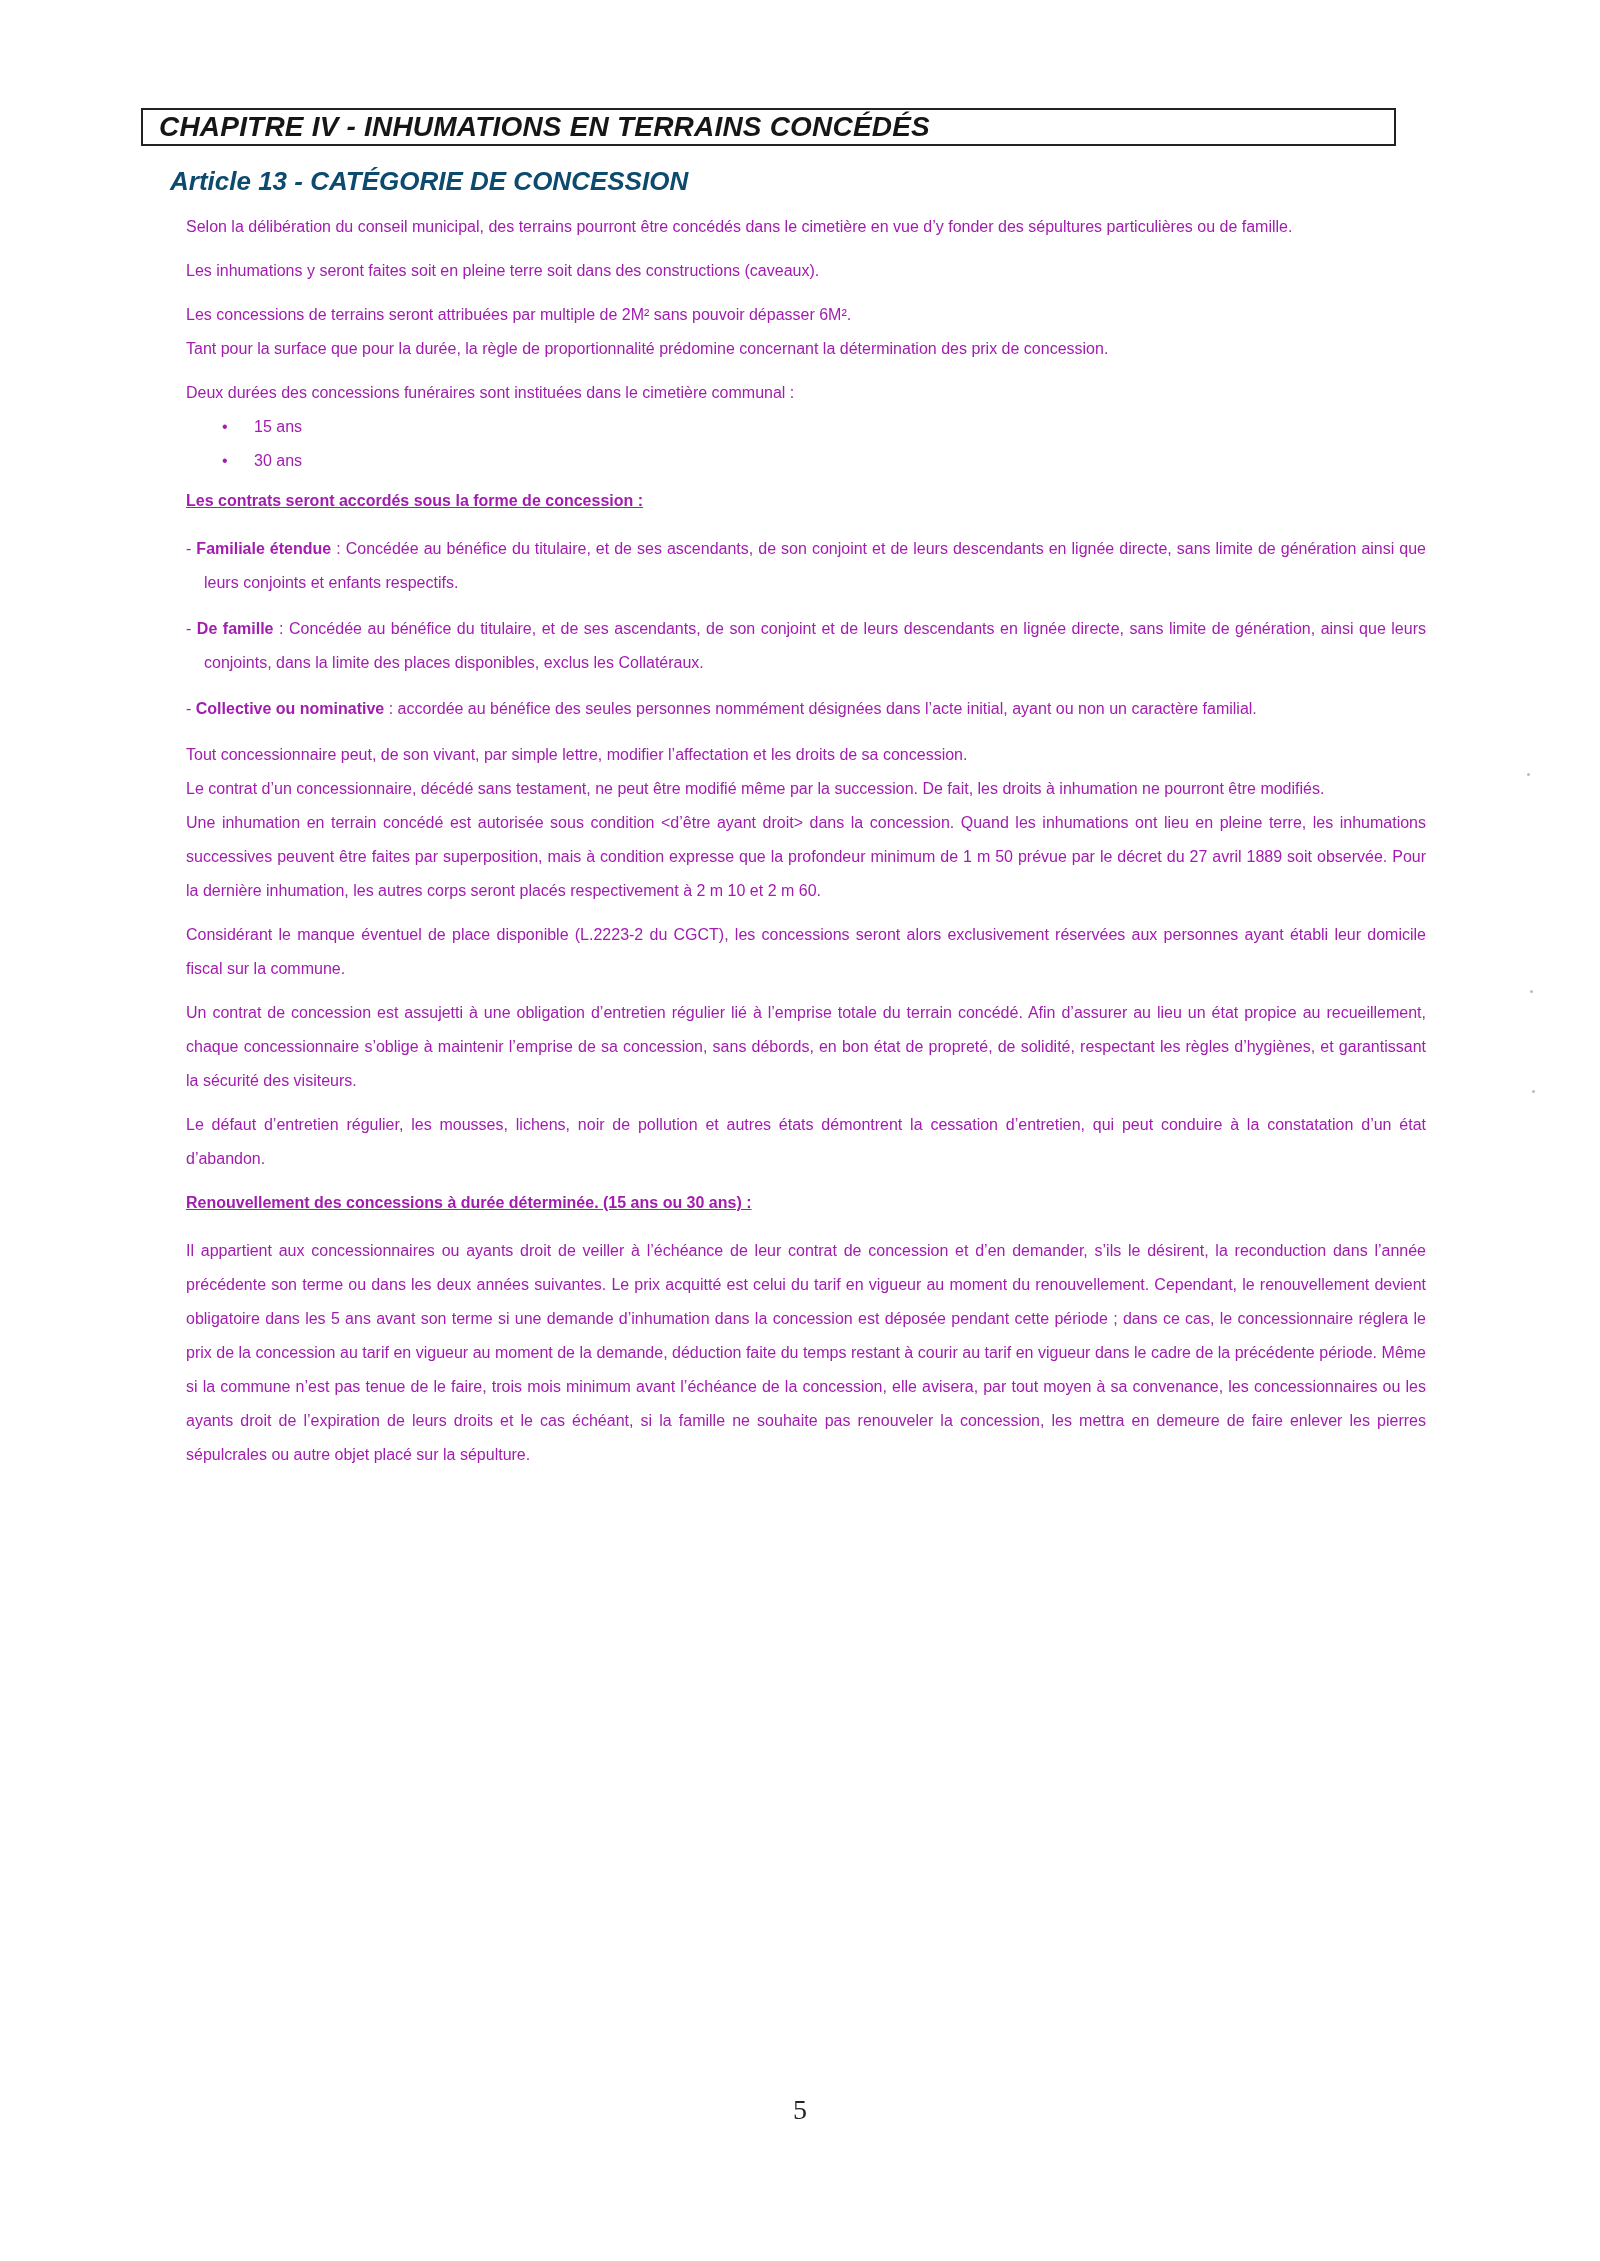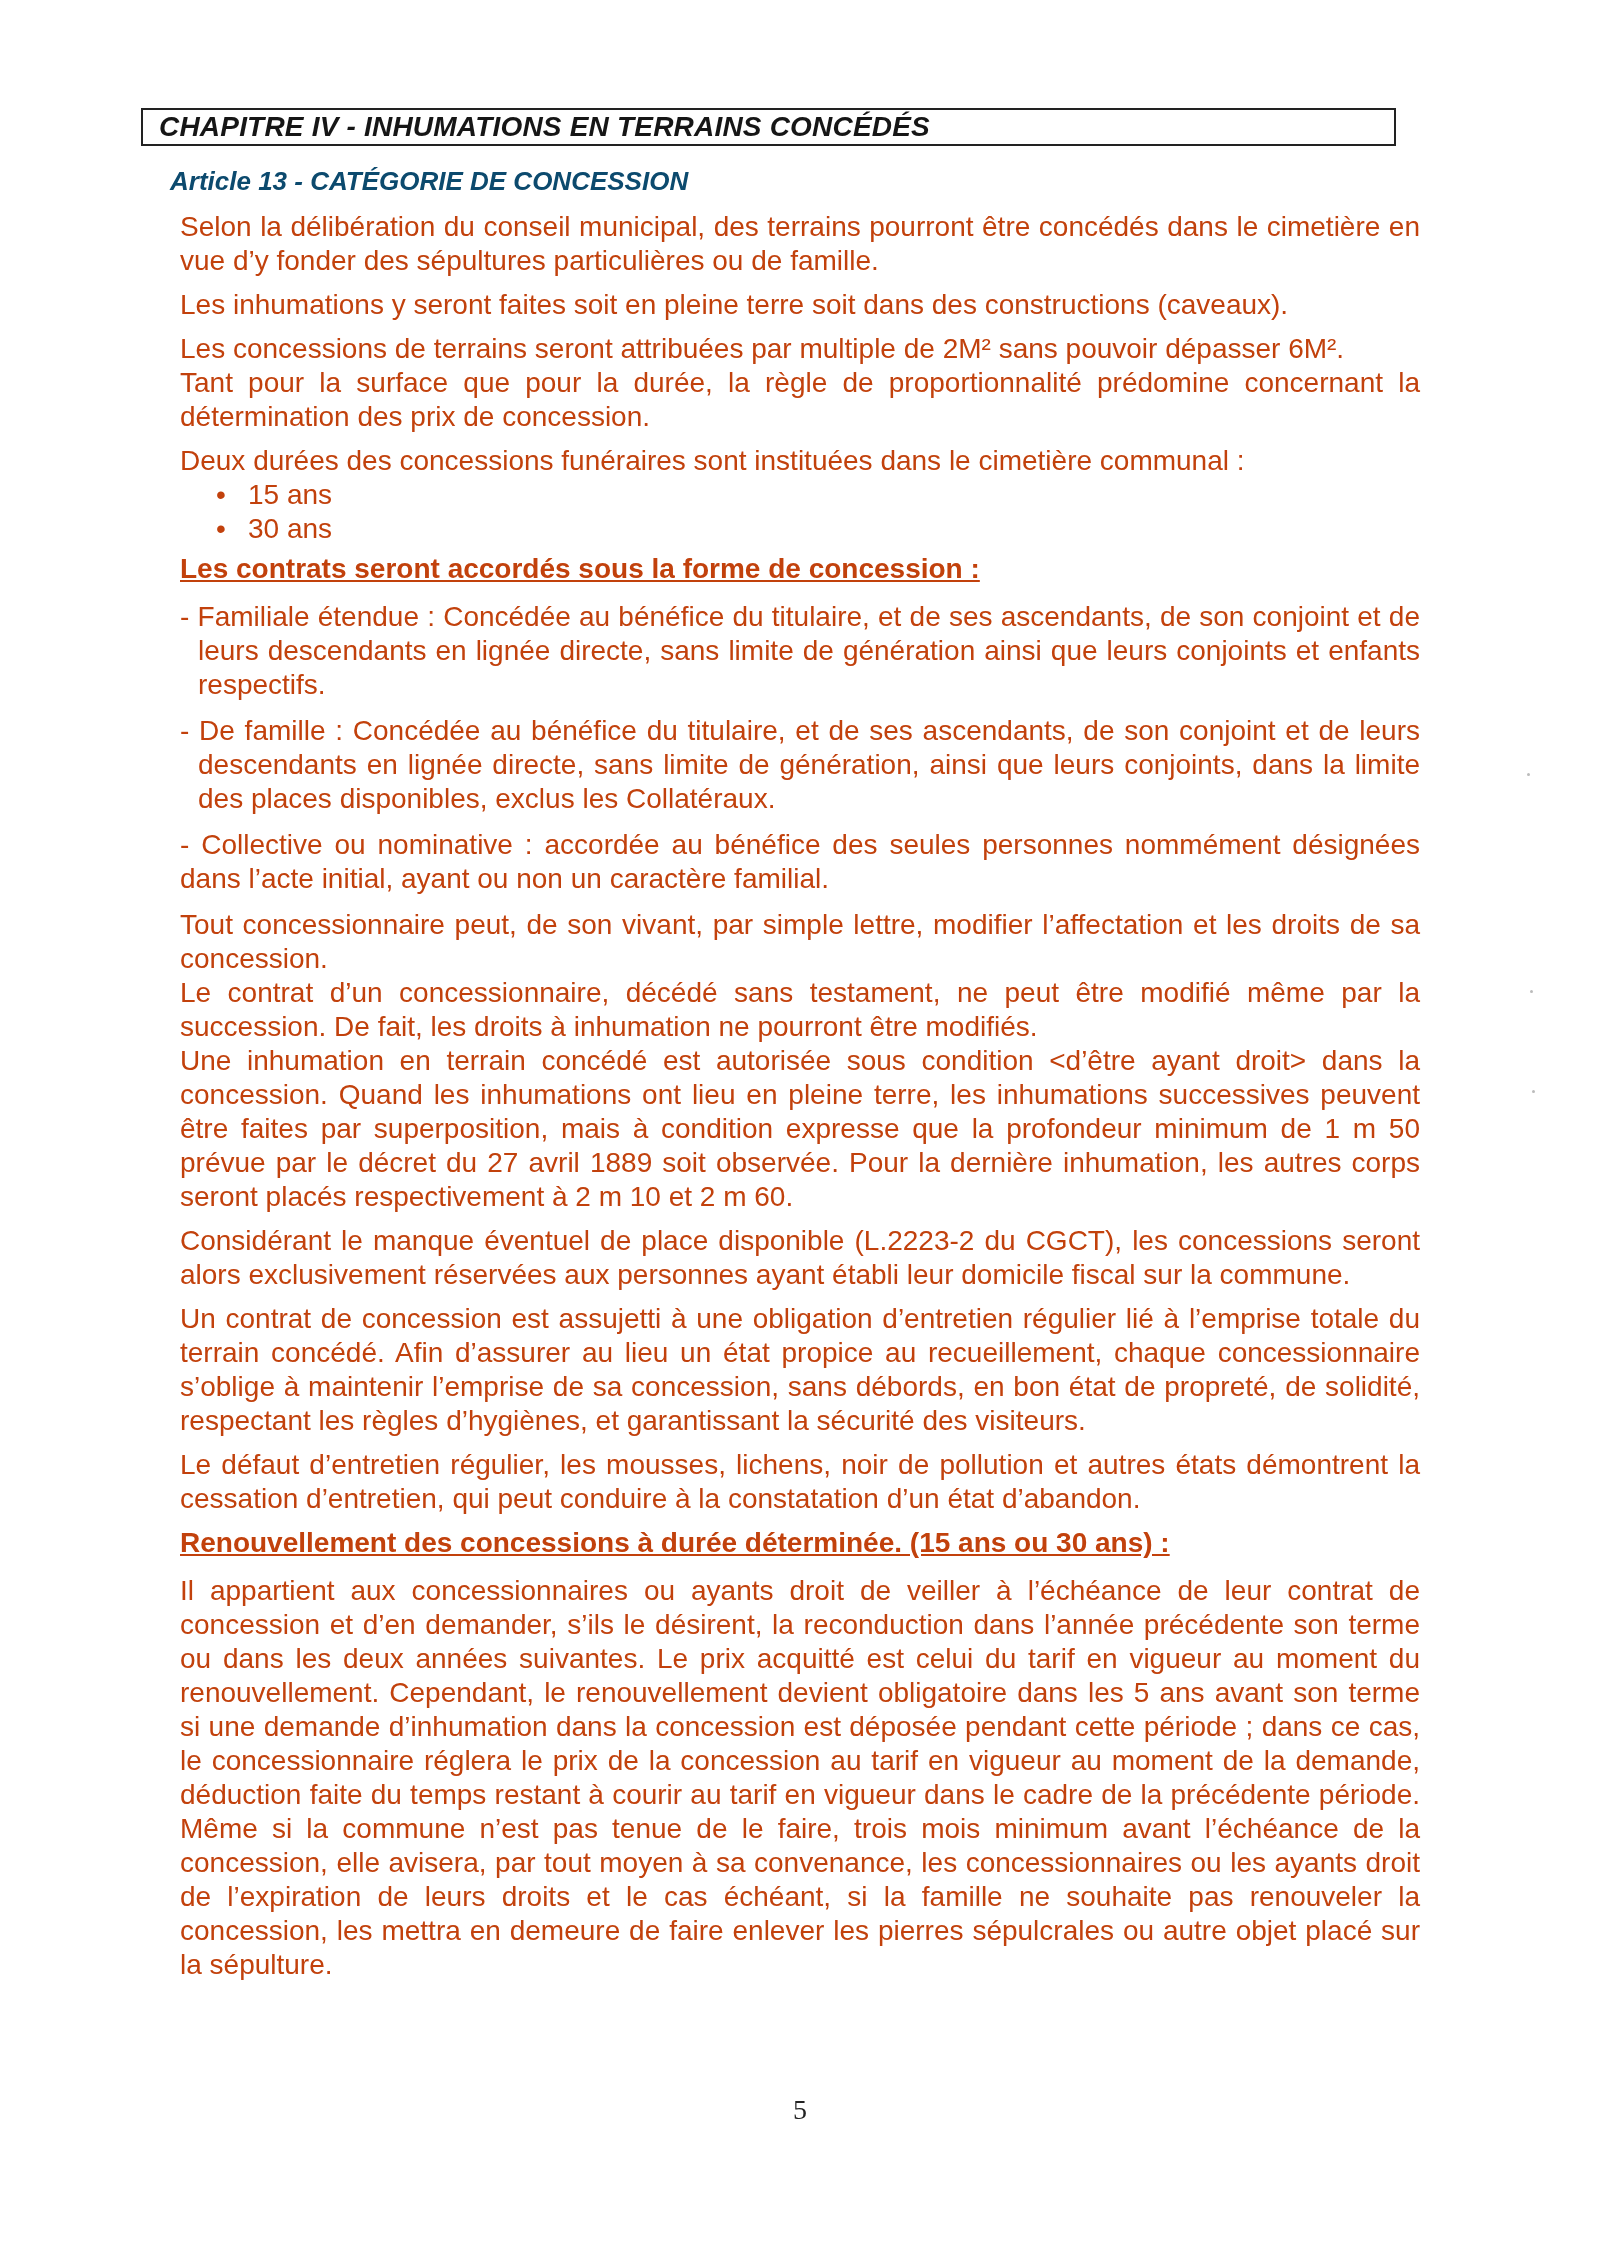--- a/index.html
+++ b/index.html
@@ -14,31 +14,31 @@
   }
   .chapter-title {
     position: absolute; left: 16px; top: 1px; font-size: 28px; font-style: italic;
     font-weight: bold; letter-spacing: 0.2px; white-space: nowrap; color: #161616;
   }
   .article-title {
     position: absolute; left: 170px; top: 166px; font-size: 26px; font-style: italic;
     font-weight: bold; white-space: nowrap; color: #0c4a6e;
   }
   .body {
-    position: absolute; left: 180px; top: 210px; width: 1240px;
-    font-size: 28px; line-height: 34px; color: #c2410c;
+    position: absolute; left: 186px; top: 210px; width: 1240px;
+    font-size: 16px; line-height: 34px; color: #a21caf;
   }
   .p { margin: 0 0 10px 0; text-align: justify; }
   .p.tight { margin-bottom: 0; }
   .list { margin: 0 0 6px 0; padding: 0; list-style: none; }
   .list li { position: relative; padding-left: 68px; }
   .list li .bullet { position: absolute; left: 36px; top: 0; }
   .subhead { font-weight: bold; text-decoration: underline; margin: 2px 0 14px 0; }
   .def { margin: 0 0 12px 0; padding-left: 18px; text-indent: -18px; text-align: justify; }
-  .def .term { font-weight: normal; }
+  .def .term { font-weight: bold; }
   .def.flush { padding-left: 0; text-indent: 0; }
   .page-number {
     position: absolute; left: 0; width: 1600px; top: 2094px; text-align: center;
     font-family: "Liberation Serif", serif; font-size: 28px; color: #222;
   }
   .speck { position: absolute; width: 3px; height: 3px; background: #bbb; border-radius: 50%; }
 </style>
 </head>
 <body>
 

